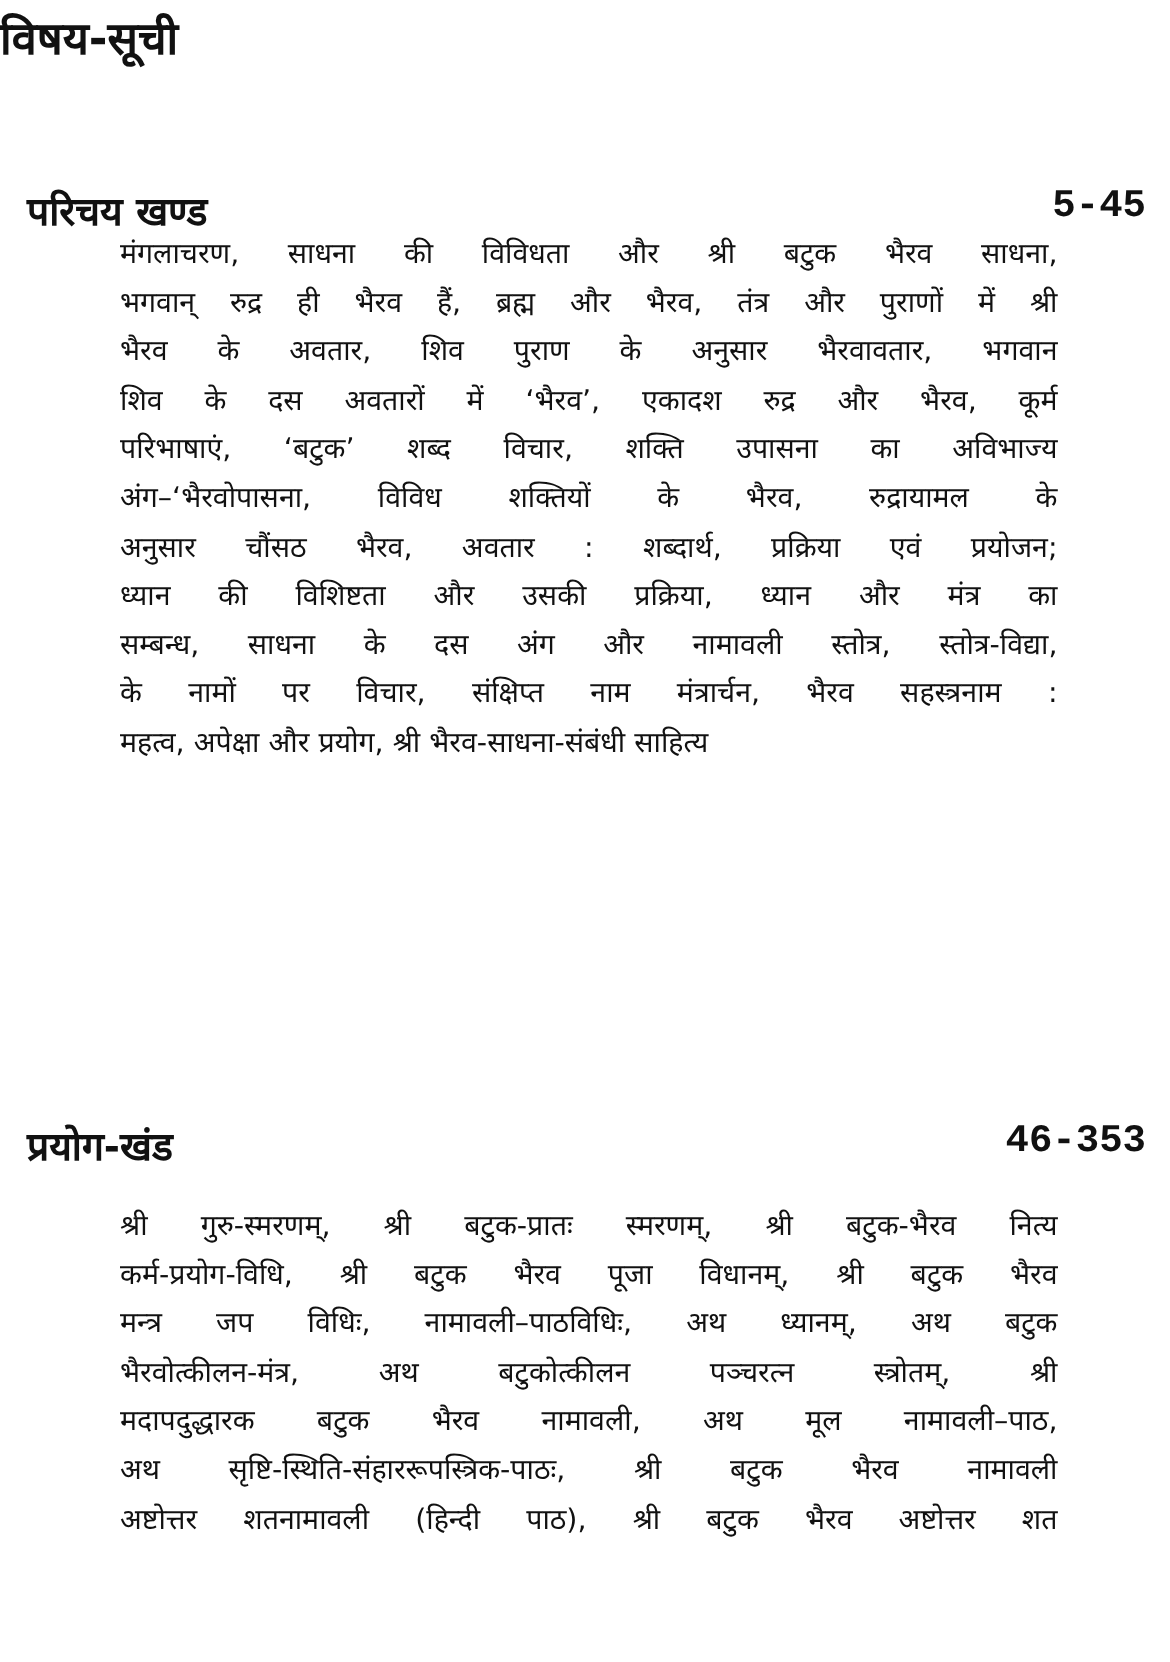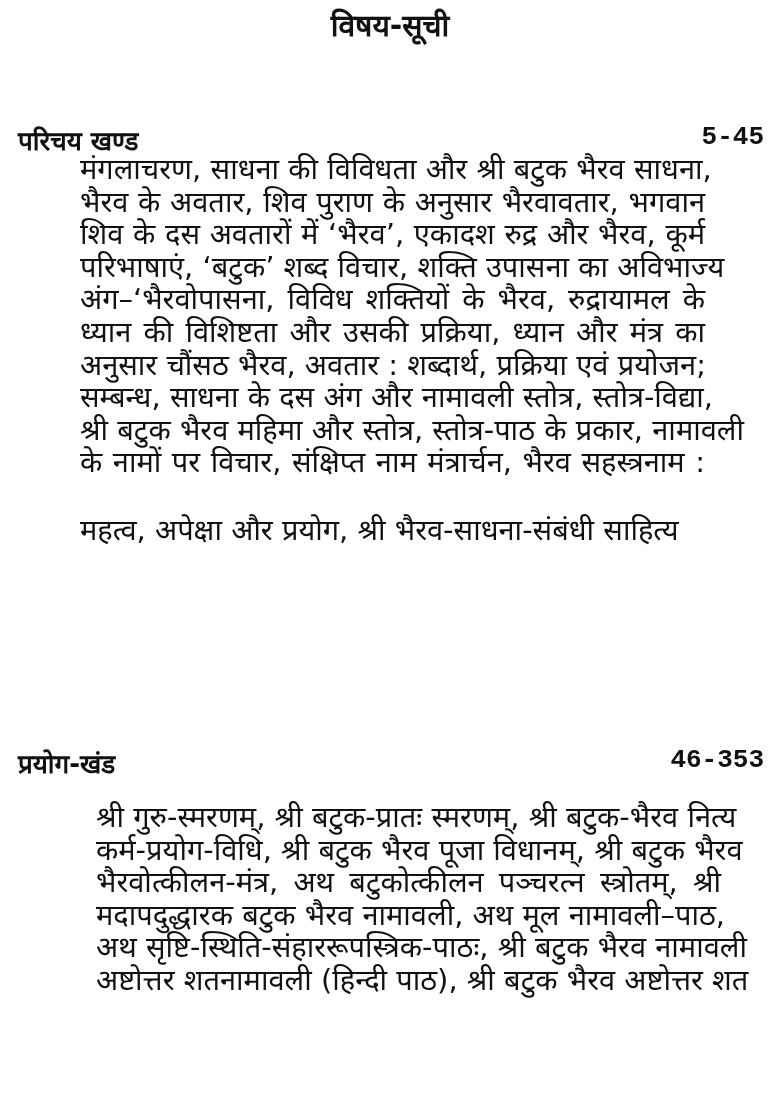--- a/index.html
+++ b/index.html
@@ -2,74 +2,75 @@
 <html><head>
 <meta charset="utf-8">
 <style>
   html, body { margin: 0; padding: 0; background: #ffffff; }
   body {
     width: 780px; height: 1108px; overflow: hidden; position: relative;
     color: #111111;
     font-family: "DejaVu Sans", "Liberation Sans", sans-serif;
   }
   .page-title {
-    position: absolute; top: 4px; left: 0; width: 780px; text-align: center;
+    position: absolute; top: 4px; left: 0; width: 780px; 
     font-size: 30px; font-weight: bold; letter-spacing: 0px;
   }
   .section { position: absolute; left: 0; width: 780px; }
   .section-head {
     position: relative; height: 40px;
   }
   .section-title {
     position: absolute; left: 18px; top: 0;
     font-size: 26px; font-weight: bold;
   }
   .section-pages {
     position: absolute; right: 16px; top: 0;
     font-size: 26px; font-weight: bold;
     font-family: Liberation Mono, monospace;
   }
   .section-body {
     position: absolute; left: 80px; width: 625px;
-    font-size: 29px; line-height: 32.6px;
+    font-size: 19px; line-height: 32.6px;
   }
   .line { display: block; white-space: nowrap; text-align-last: justify; text-align: justify; }
-  .line.last { text-align-last: left; margin-top: 35px; }
+  .line.last { text-align-last: left; }
 </style>
 </head>
 <body>
 
 <div class="page-title">विषय-सूची</div>
 
 <div class="section" style="top:122px;">
   <div class="section-head">
     <span class="section-title">परिचय खण्ड</span>
     <span class="section-pages">5-45</span>
   </div>
   <div class="section-body" style="top:31px;">
     <span class="line">मंगलाचरण, साधना की विविधता और श्री बटुक भैरव साधना,</span>
+    <span class="line">भगवान् रुद्र ही भैरव हैं, ब्रह्म और भैरव, तंत्र और पुराणों में श्री</span>
     <span class="line">भैरव के अवतार, शिव पुराण के अनुसार भैरवावतार, भगवान</span>
     <span class="line">शिव के दस अवतारों में ‘भैरव’, एकादश रुद्र और भैरव, कूर्म</span>
     <span class="line">परिभाषाएं, ‘बटुक’ शब्द विचार, शक्ति उपासना का अविभाज्य</span>
     <span class="line">अंग–‘भैरवोपासना, विविध शक्तियों के भैरव, रुद्रायामल के</span>
+    <span class="line">अनुसार चौंसठ भैरव, अवतार : शब्दार्थ, प्रक्रिया एवं प्रयोजन;</span>
     <span class="line">ध्यान की विशिष्टता और उसकी प्रक्रिया, ध्यान और मंत्र का</span>
-    <span class="line">अनुसार चौंसठ भैरव, अवतार : शब्दार्थ, प्रक्रिया एवं प्रयोजन;</span>
     <span class="line">सम्बन्ध, साधना के दस अंग और नामावली स्तोत्र, स्तोत्र-विद्या,</span>
-    <span class="line">श्री बटुक भैरव महिमा और स्तोत्र, स्तोत्र-पाठ के प्रकार, नामावली</span>
     <span class="line">के नामों पर विचार, संक्षिप्त नाम मंत्रार्चन, भैरव सहस्त्रनाम :</span>
     <span class="line last">महत्व, अपेक्षा और प्रयोग, श्री भैरव-साधना-संबंधी साहित्य</span>
   </div>
 </div>
 
 <div class="section" style="top:745px;">
   <div class="section-head">
     <span class="section-title">प्रयोग-खंड</span>
     <span class="section-pages">46-353</span>
   </div>
-  <div class="section-body" style="top:56px;margin-left:16px;">
+  <div class="section-body" style="top:56px;">
     <span class="line">श्री गुरु-स्मरणम्, श्री बटुक-प्रातः स्मरणम्, श्री बटुक-भैरव नित्य</span>
     <span class="line">कर्म-प्रयोग-विधि, श्री बटुक भैरव पूजा विधानम्, श्री बटुक भैरव</span>
+    <span class="line">मन्त्र जप विधिः, नामावली–पाठविधिः, अथ ध्यानम्, अथ बटुक</span>
     <span class="line">भैरवोत्कीलन-मंत्र, अथ बटुकोत्कीलन पञ्चरत्न स्त्रोतम्, श्री</span>
     <span class="line">मदापदुद्धारक बटुक भैरव नामावली, अथ मूल नामावली–पाठ,</span>
     <span class="line">अथ सृष्टि-स्थिति-संहाररूपस्त्रिक-पाठः, श्री बटुक भैरव नामावली</span>
     <span class="line">अष्टोत्तर शतनामावली (हिन्दी पाठ), श्री बटुक भैरव अष्टोत्तर शत</span>
   </div>
 </div>
 
 </body></html>

